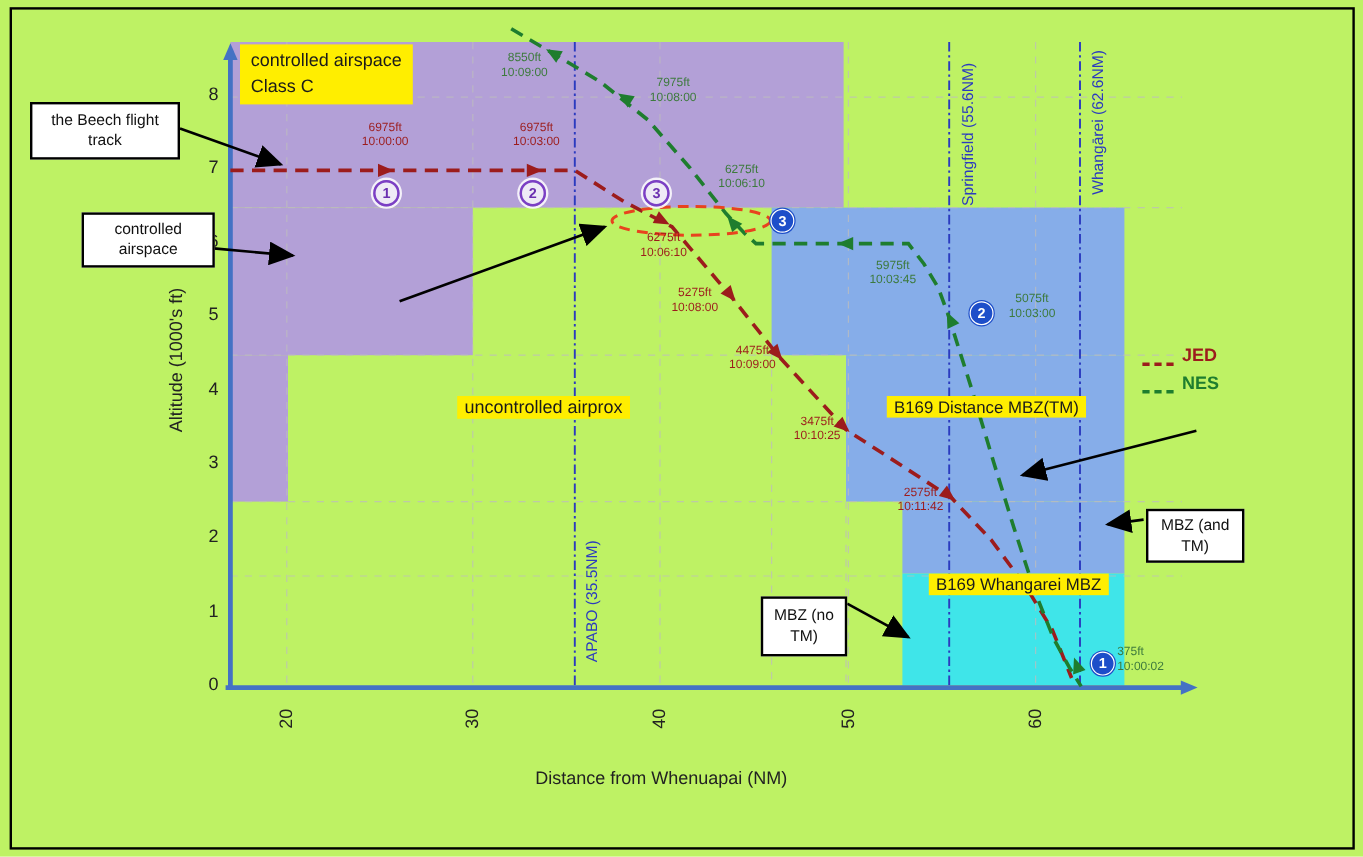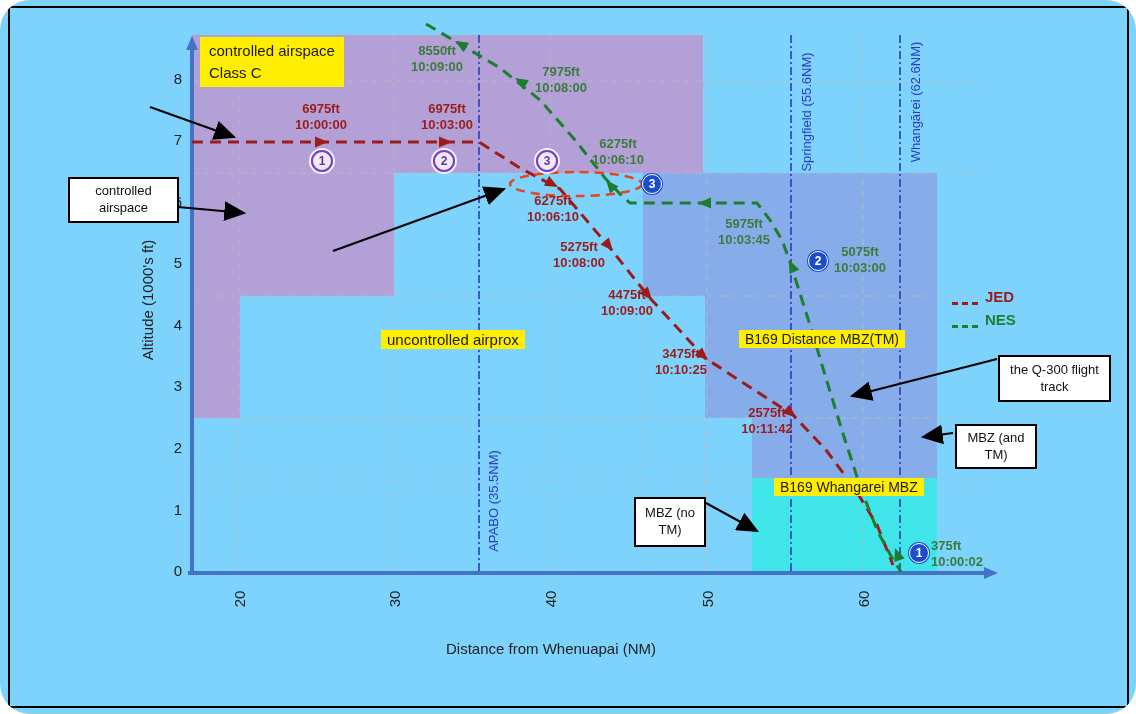--- a/index.html
+++ b/index.html
@@ -1,25 +1,25 @@
 <!DOCTYPE html>
 <html><head>
 <meta charset="utf-8">
 <style>
   html,body{margin:0;padding:0;background:#fff;font-family:"Liberation Sans",sans-serif;}
-  .fig{position:relative;width:1136px;height:714px;background:#7dd3fc;overflow:hidden;border-radius:30px;}
+  .fig{position:relative;width:1136px;height:714px;background:#bef264;overflow:hidden;}
   .frame{position:absolute;left:8px;top:6px;width:1117px;height:698px;border:2px solid #000;}
   .abs{position:absolute;}
   .ylabel{font-size:15px;color:#222;width:28px;text-align:right;}
   .xtick{font-size:15px;color:#222;transform:translate(-50%,-50%) rotate(-90deg);white-space:nowrap;}
   .axis-title{font-size:15px;color:#222;white-space:nowrap;}
   .wp{font-size:13px;color:#2b3bbf;white-space:nowrap;transform:translate(-50%,-50%) rotate(-90deg);}
   .yellow{background:#ffee00;color:#1a1a1a;padding:1px 6px;white-space:nowrap;}
   .classc{font-size:15px;line-height:1.45;padding:3px 9px;}
-  .dlabel{font-size:13px;font-weight:700;line-height:1.2;text-align:center;white-space:nowrap;}
+  .dlabel{font-size:10px;font-weight:400;line-height:1.2;text-align:center;white-space:nowrap;}
   .dlabel span{display:block;}
   .jedc{color:#9c1c1c;}
   .nesc{color:#3d7a3d;}
   .callout{background:#fff;border:2px solid #000;font-size:13px;color:#111;display:flex;align-items:center;justify-content:center;text-align:center;line-height:1.3;padding:2px;box-sizing:border-box;}
   .circle{width:18px;height:18px;border-radius:50%;font-size:12px;font-weight:bold;display:flex;align-items:center;justify-content:center;transform:translate(-50%,-50%);}
   .circle.jed{background:rgba(255,255,255,0.78);border:2px solid #7b3fc4;color:#6b2fb0;box-shadow:0 0 0 2px rgba(255,255,255,0.85);}
   .circle.nes{background:#1d4ec9;border:1.5px solid #fff;color:#fff;box-shadow:0 0 0 1px #1d4ec9;}
   .legend-row{display:flex;align-items:flex-end;gap:7px;font-size:15px;font-weight:bold;white-space:nowrap;}
   .legend-dash{width:26px;height:0;border-top:3px dashed currentColor;}
 </style>
@@ -205,17 +205,17 @@
 
   <div class="abs legend-row" style="left:952px;top:288px;color:#9c1c1c;">
     <span class="legend-dash"></span>
     <span>JED</span>
   </div>
   <div class="abs legend-row" style="left:952px;top:311px;color:#1e7d2e;">
     <span class="legend-dash"></span>
     <span>NES</span>
   </div>
 
+  <div class="abs callout" style="left:25px;top:85px;width:125px;height:48px;">the Beech flight track</div>
   <div class="abs callout" style="left:68px;top:177px;width:111px;height:46px;">controlled airspace</div>
-  <div class="abs callout" style="left:998px;top:355px;width:113px;height:47px;">the Q-300 flight track</div>
   <div class="abs callout" style="left:955px;top:424px;width:82px;height:45px;">MBZ (and TM)</div>
   <div class="abs callout" style="left:634px;top:497px;width:72px;height:50px;">MBZ (no TM)</div>
 </div>
 
 </body></html>

